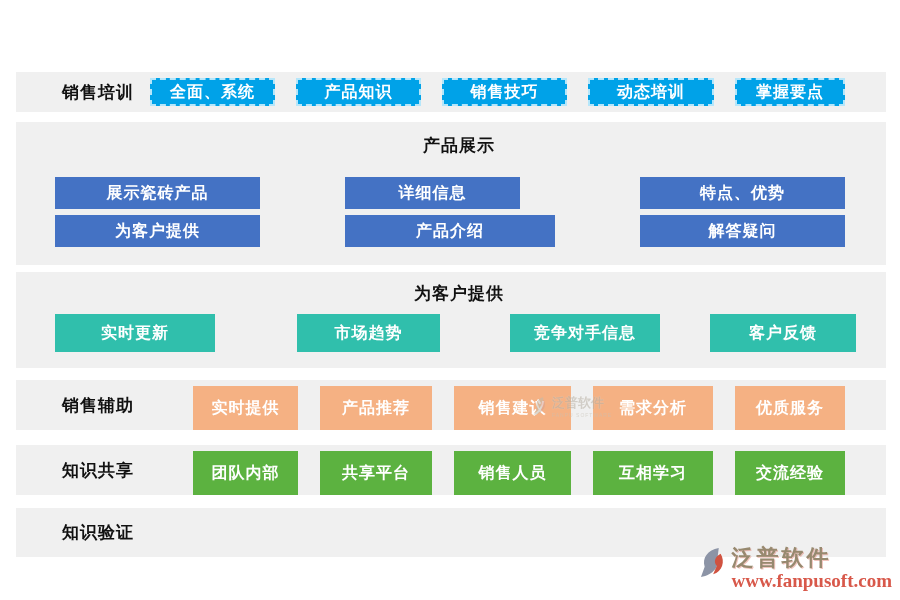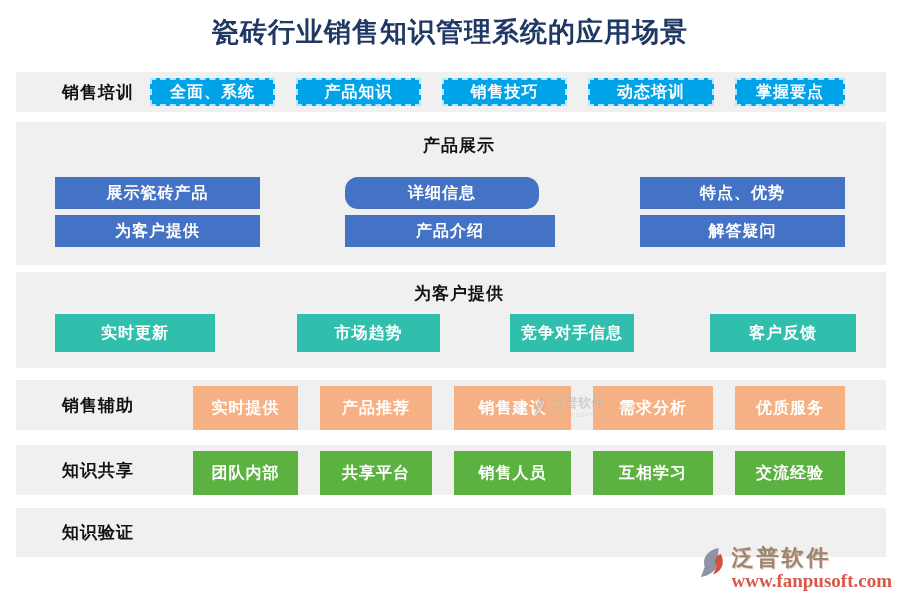--- a/index.html
+++ b/index.html
@@ -94,48 +94,47 @@
   .logo-url {
     font-family:"Liberation Serif","DejaVu Serif",serif;
     font-size:19px; color:#D8584A; font-weight:700; margin-top:1px;
   }
 </style>
 </head>
 <body>
 
 <div class="canvas">
 
-  <div class="page-title">瓷砖行业销售知识管理系统的应用场景</div>
 
   <div class="band training">
     <div class="row-label">销售培训</div>
     <div class="chips-training">
       <div class="chip-cyan w125">全面、系统</div>
       <div class="chip-cyan w125">产品知识</div>
       <div class="chip-cyan w125">销售技巧</div>
       <div class="chip-cyan w126">动态培训</div>
       <div class="chip-cyan w110">掌握要点</div>
     </div>
   </div>
 
   <div class="panel product">
     <div class="panel-header" style="top:12px;">产品展示</div>
     <div class="chip-blue" style="left:39px;  top:55px; width:205px;">展示瓷砖产品</div>
     <div class="chip-blue" style="left:39px;  top:93px; width:205px;">为客户提供</div>
-    <div class="chip-blue" style="left:329px; top:55px; width:194px;border-radius:13px;">详细信息</div>
+    <div class="chip-blue" style="left:329px; top:55px; width:175px;">详细信息</div>
     <div class="chip-blue" style="left:329px; top:93px; width:210px;">产品介绍</div>
     <div class="chip-blue" style="left:624px; top:55px; width:205px;">特点、优势</div>
     <div class="chip-blue" style="left:624px; top:93px; width:205px;">解答疑问</div>
   </div>
 
   <div class="panel market">
     <div class="panel-header" style="top:10px;">为客户提供</div>
     <div class="chip-teal" style="left:39px;  width:160px;">实时更新</div>
     <div class="chip-teal" style="left:281px; width:143px;">市场趋势</div>
-    <div class="chip-teal" style="left:494px; width:124px;">竞争对手信息</div>
+    <div class="chip-teal" style="left:494px; width:150px;">竞争对手信息</div>
     <div class="chip-teal" style="left:694px; width:146px;">客户反馈</div>
   </div>
 
   <div class="band support">
     <div class="row-label">销售辅助</div>
     <div class="chips-5">
       <div class="chip-5 chip-orange w105">实时提供</div>
       <div class="chip-5 chip-orange w112">产品推荐</div>
       <div class="chip-5 chip-orange w117">销售建议</div>
       <div class="chip-5 chip-orange w120">需求分析</div>

